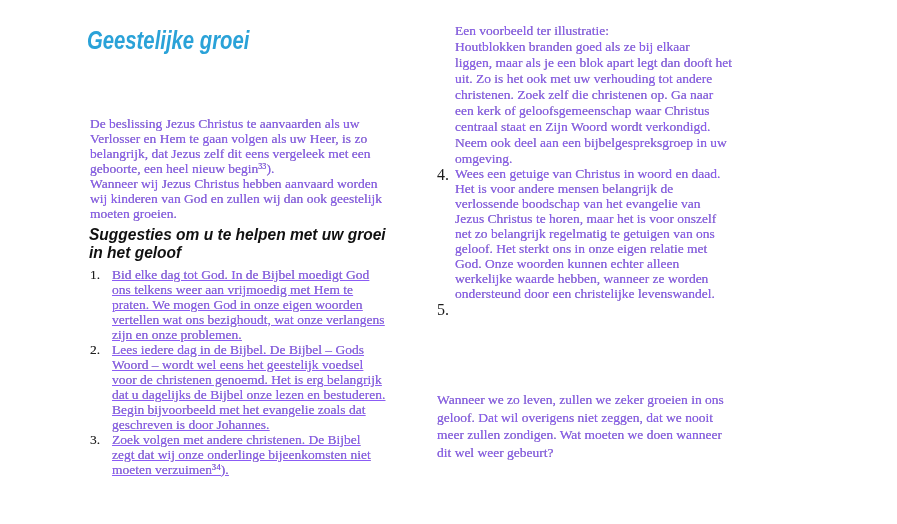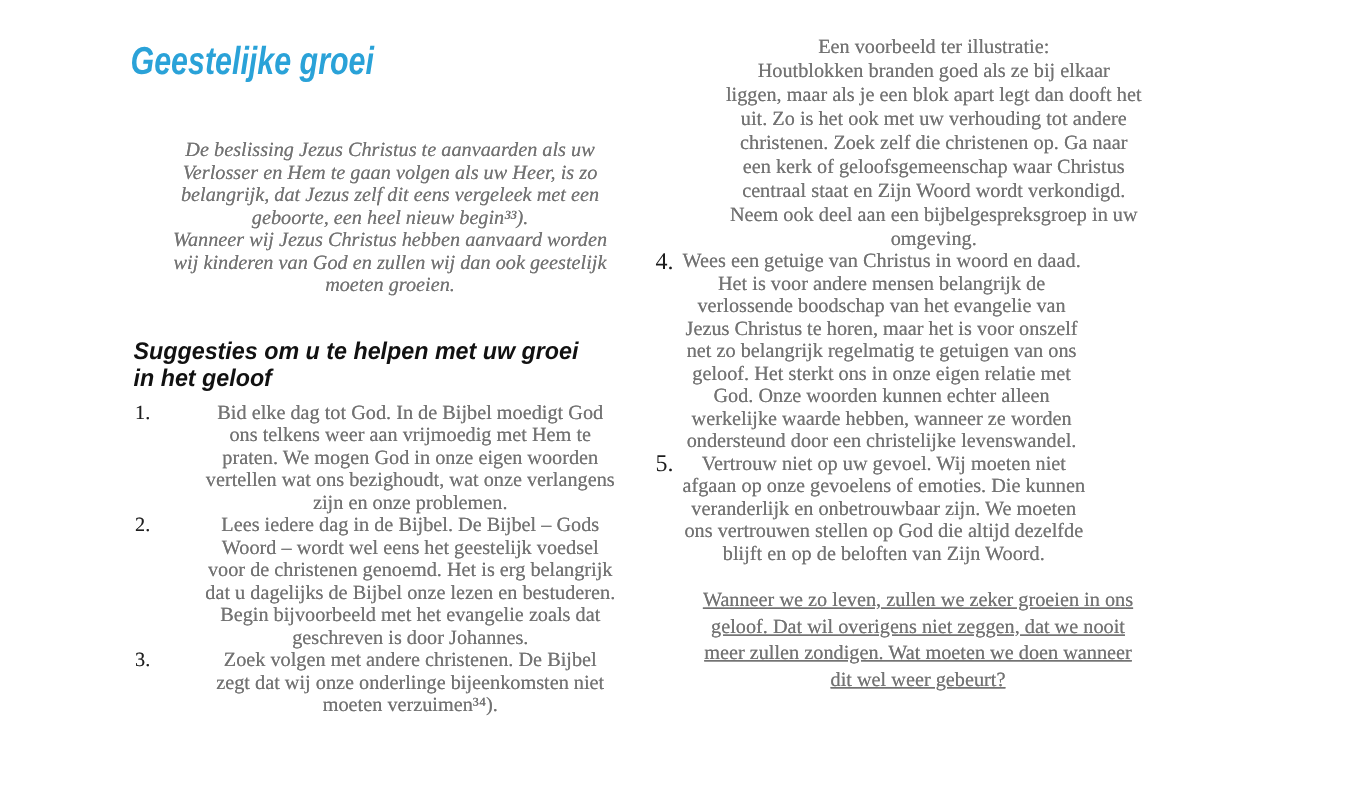--- a/index.html
+++ b/index.html
@@ -9,69 +9,68 @@
     position: relative;
     overflow: hidden;
     font-family: "Liberation Serif", serif;
     color: #1c1c1c;
   }
   .abs { position: absolute; }
   
   .body-text {
     font-size: 13.5px;
     line-height: 15px;
-    color: #737373;
+    color: #8b5cf6;
     white-space: pre-line;
     text-shadow: 0 0 0.4px rgba(30,30,30,0.55);
-    text-align: center;
   }
   
   .page-title {
     left: 87px; top: 25px;
     font-family: "Liberation Sans", sans-serif;
     font-weight: bold;
     font-style: italic;
     font-size: 26px;
     color: #2aa2d8;
     transform: scaleX(0.78);
     transform-origin: left top;
     letter-spacing: 0px;
     white-space: nowrap;
   }
   
-  .intro-para { left: 90px; top: 92px; width: 340px; font-style: italic; }
+  .intro-para { left: 90px; top: 116px; width: 340px; }
   .sub-heading {
     left: 89px; top: 226px; width: 340px;
     font-family: "Liberation Sans", sans-serif;
     font-weight: bold;
     font-style: italic;
     font-size: 16px;
     line-height: 17.5px;
     color: #111;
     white-space: pre-line;
     transform: scaleX(0.97);
     transform-origin: left top;
   }
   .num-list { left: 90px; top: 267px; width: 345px; }
   .num-list .li-row { display: flex; }
   .li-row .li-num {
     flex: 0 0 22px;
     font-size: 13.5px; line-height: 15px;
     color: #1f1f1f;
     text-shadow: 0 0 0.4px rgba(30,30,30,0.55);
   }
-  .li-row .li-text { flex: 1 1 auto; }
+  .li-row .li-text { flex: 1 1 auto; text-decoration: underline; }
   
   .item3-cont { left: 455px; top: 23px; width: 335px; line-height: 16px; }
   .li4 { left: 437px; top: 166px; width: 350px; }
   .li5 { left: 437px; top: 301px; width: 350px; }
   .li4 .li-num, .li5 .li-num { flex: 0 0 18px; }
   .li4 { display: flex; }
   .li5 { display: flex; }
-  .closing-para { left: 437px; top: 391px; width: 350px; line-height: 17.5px; text-decoration: underline; }
+  .closing-para { left: 437px; top: 391px; width: 350px; line-height: 17.5px; }
 </style>
 </head>
 <body>
 
 <div class="abs page-title">Geestelijke groei</div>
 
 <div class="abs intro-para body-text">De beslissing Jezus Christus te aanvaarden als uw
 Verlosser en Hem te gaan volgen als uw Heer, is zo
 belangrijk, dat Jezus zelf dit eens vergeleek met een
 geboorte, een heel nieuw begin³³).
@@ -126,23 +125,18 @@
 Jezus Christus te horen, maar het is voor onszelf
 net zo belangrijk regelmatig te getuigen van ons
 geloof. Het sterkt ons in onze eigen relatie met
 God. Onze woorden kunnen echter alleen
 werkelijke waarde hebben, wanneer ze worden
 ondersteund door een christelijke levenswandel.</span>
 </div>
 
 <div class="abs li5">
   <span class="li-num">5.</span>
-  <span class="li-text body-text">Vertrouw niet op uw gevoel. Wij moeten niet
-afgaan op onze gevoelens of emoties. Die kunnen
-veranderlijk en onbetrouwbaar zijn. We moeten
-ons vertrouwen stellen op God die altijd dezelfde
-blijft en op de beloften van Zijn Woord.</span>
 </div>
 
 <div class="abs closing-para body-text">Wanneer we zo leven, zullen we zeker groeien in ons
 geloof. Dat wil overigens niet zeggen, dat we nooit
 meer zullen zondigen. Wat moeten we doen wanneer
 dit wel weer gebeurt?</div>
 
 </body></html>

